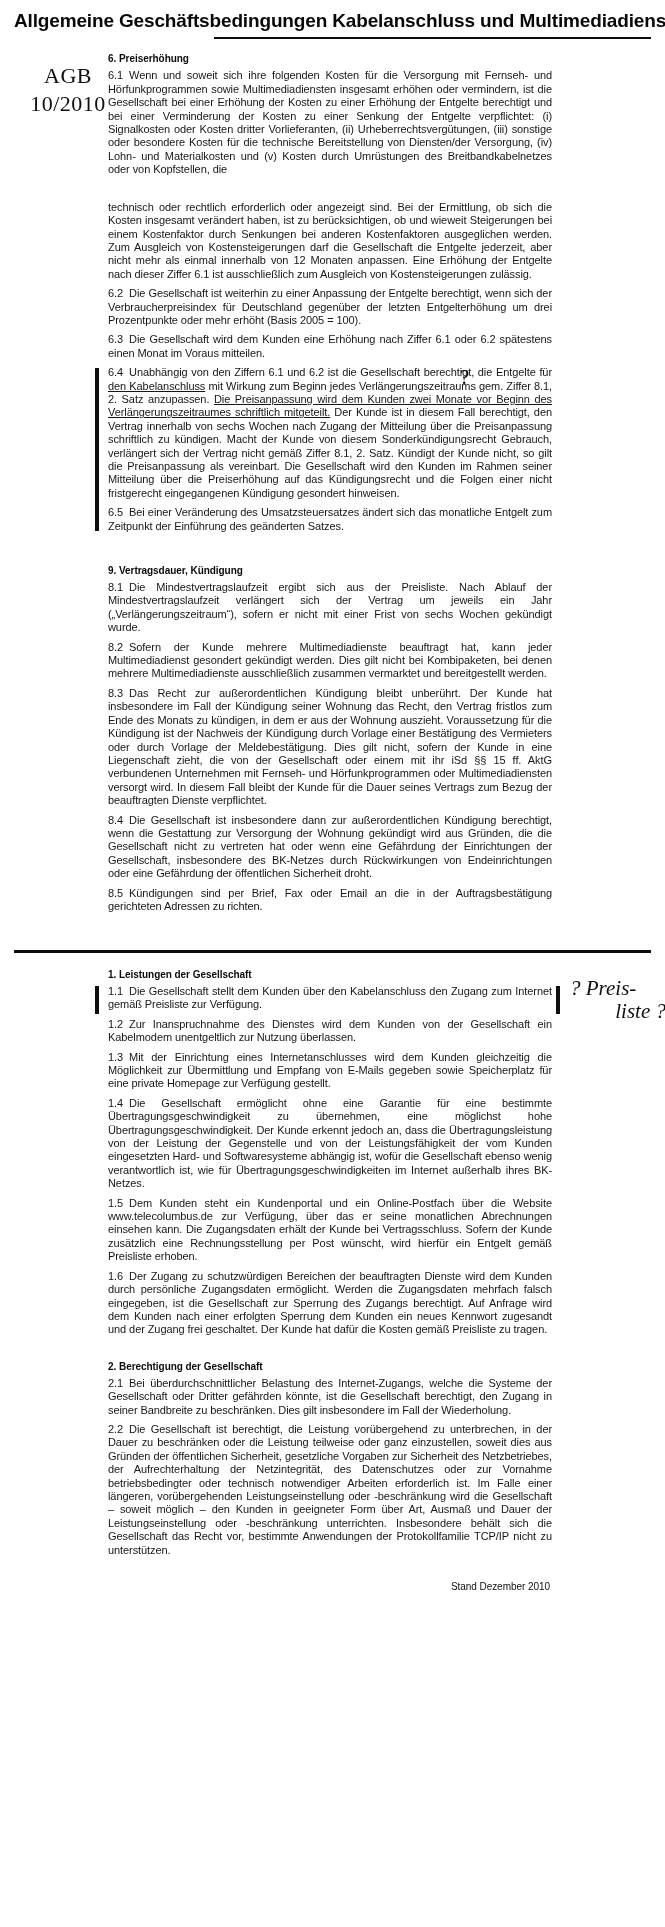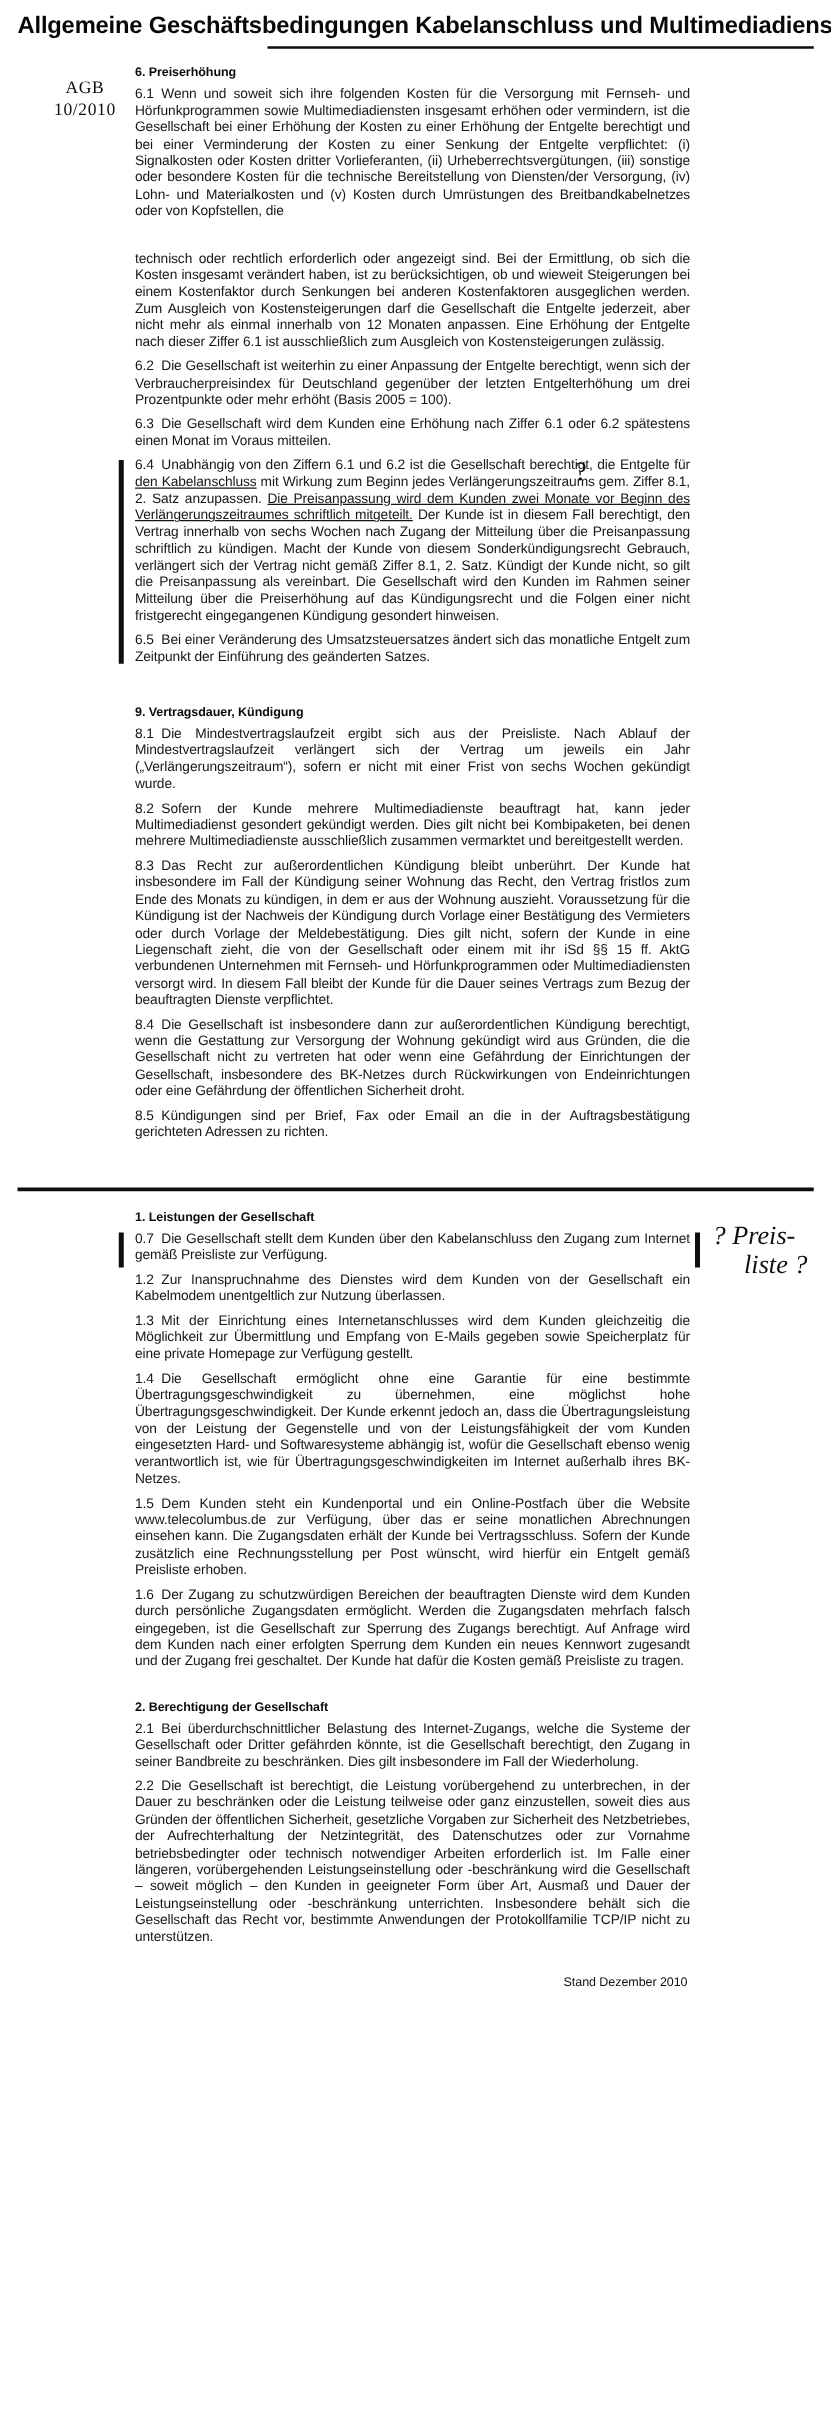--- a/index.html
+++ b/index.html
@@ -47,21 +47,21 @@
   .banner-rule.full { margin-left: 0; }
 
   
   .stamp {
     position: absolute;
     left: 22px;
     top: 62px;
     width: 92px;
     text-align: center;
     font-family: "Liberation Serif", serif;
-    font-size: 14px;
+    font-size: 22px;
     line-height: 1.25;
     color: #131313;
     letter-spacing: 0.5px;
   }
 
   
   .col {
     margin-left: 108px;
     width: 444px;
     position: relative;
@@ -212,25 +212,25 @@
   <div class="col" style="margin-top:16px;">
 
     <div class="sec-head">1. Leistungen der Gesellschaft</div>
 
     <div style="position:relative;">
       <div class="marker-bar" style="top:1px; height:28px;"></div>
       <div class="marker-bar right" style="left:448px; top:1px; height:28px;"></div>
 
       <div class="annot annot-preisliste" style="left:462px; top:-8px;font-style:italic;">
         <div>? Preis-</div>
-        <div style="text-align:right; padding-right:20px;">liste ?</div>
+        <div style="text-align:right; padding-right:0;">liste ?</div>
       </div>
 
       <p class="clause">
-        <span class="num">0.7</span><span>Die Gesellschaft stellt dem Kunden über den Kabelanschluss den Zugang zum Internet gemäß Preisliste zur Verfügung.</span>
+        <span class="num">1.1</span><span>Die Gesellschaft stellt dem Kunden über den Kabelanschluss den Zugang zum Internet gemäß Preisliste zur Verfügung.</span>
       </p>
     </div>
 
     <p class="clause">
       <span class="num">1.2</span><span>Zur Inanspruchnahme des Dienstes wird dem Kunden von der Gesellschaft ein Kabelmodem unentgeltlich zur Nutzung überlassen.</span>
     </p>
     <p class="clause">
       <span class="num">1.3</span><span>Mit der Einrichtung eines Internetanschlusses wird dem Kunden gleichzeitig die Möglichkeit zur Übermittlung und Empfang von E-Mails gegeben sowie Speicherplatz für eine private Homepage zur Verfügung gestellt.</span>
     </p>
     <p class="clause">

